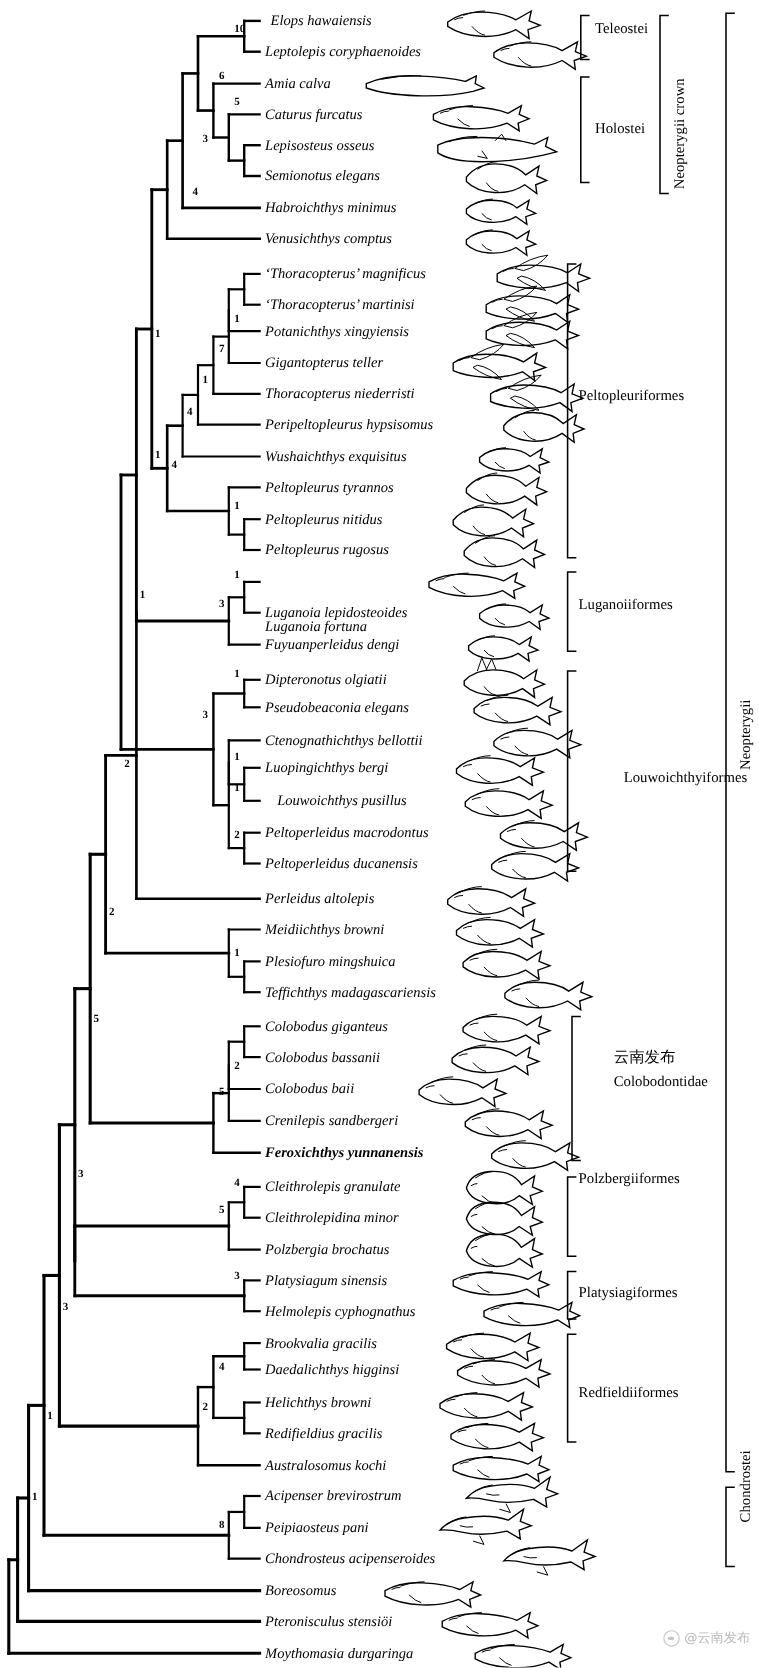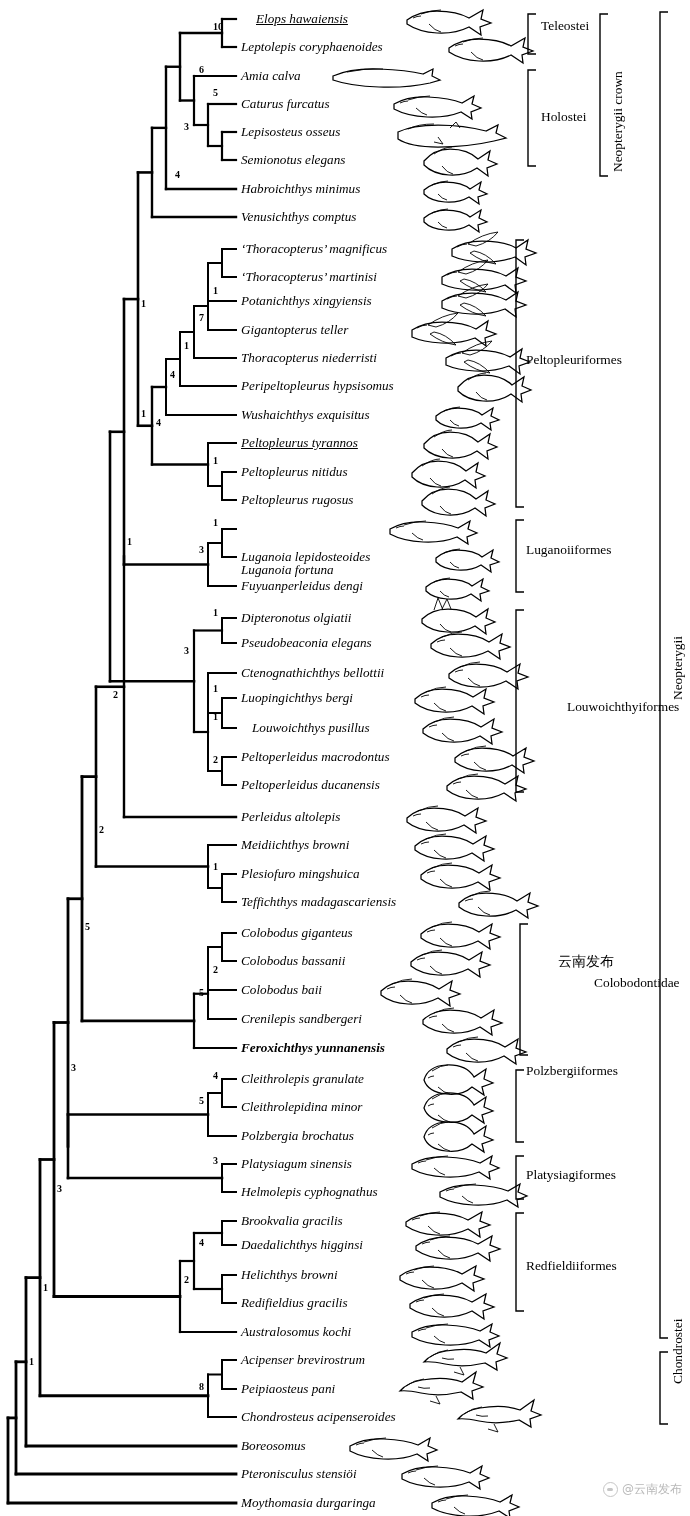--- a/index.html
+++ b/index.html
@@ -508,36 +508,36 @@
       <path d="M 528 924 L 520 924 L 520 1055 L 528 1055"></path>
       <path d="M 524 1070 L 516 1070 L 516 1142 L 524 1142"></path>
       <path d="M 524 1156 L 516 1156 L 516 1199 L 524 1199"></path>
       <path d="M 524 1213 L 516 1213 L 516 1311 L 524 1311"></path>
       <path d="M 668 12 L 660 12 L 660 1338 L 668 1338"></path>
       <path d="M 668 1352 L 660 1352 L 660 1424 L 668 1424"></path>
     </g>
 </svg>
 
 <div id="labels">
-    <div class="taxon-label" style="left: 256px; top: 12px; text-decoration: underline;">Elops hawaiensis</div>
+    <div class="taxon-label" style="left: 246px; top: 12px;">Elops hawaiensis</div>
     <div class="taxon-label" style="left: 241px; top: 40px;">Leptolepis coryphaenoides</div>
     <div class="taxon-label" style="left: 241px; top: 69px;">Amia calva</div>
     <div class="taxon-label" style="left: 241px; top: 97px;">Caturus furcatus</div>
     <div class="taxon-label" style="left: 241px; top: 125px;">Lepisosteus osseus</div>
     <div class="taxon-label" style="left: 241px; top: 153px;">Semionotus elegans</div>
     <div class="taxon-label" style="left: 241px; top: 182px;">Habroichthys minimus</div>
     <div class="taxon-label" style="left: 241px; top: 210px;">Venusichthys comptus</div>
     <div class="taxon-label" style="left: 241px; top: 242px;">‘Thoracopterus’ magnificus</div>
     <div class="taxon-label" style="left: 241px; top: 270px;">‘Thoracopterus’ martinisi</div>
     <div class="taxon-label" style="left: 241px; top: 294px;">Potanichthys xingyiensis</div>
     <div class="taxon-label" style="left: 241px; top: 323px;">Gigantopterus teller</div>
     <div class="taxon-label" style="left: 241px; top: 351px;">Thoracopterus niederristi</div>
     <div class="taxon-label" style="left: 241px; top: 379px;">Peripeltopleurus hypsisomus</div>
     <div class="taxon-label" style="left: 241px; top: 408px;">Wushaichthys exquisitus</div>
-    <div class="taxon-label" style="left: 241px; top: 436px; text-decoration: underline;">Peltopleurus tyrannos</div>
+    <div class="taxon-label" style="left: 241px; top: 436px;">Peltopleurus tyrannos</div>
     <div class="taxon-label" style="left: 241px; top: 465px;">Peltopleurus nitidus</div>
     <div class="taxon-label" style="left: 241px; top: 493px;">Peltopleurus rugosus</div>
     <div class="taxon-label" style="left: 241px; top: 522px; margin-top: 41px;">Luganoia fortuna</div>
     <div class="taxon-label" style="left: 241px; top: 550px;">Luganoia lepidosteoides</div>
     <div class="taxon-label" style="left: 241px; top: 579px;">Fuyuanperleidus dengi</div>
     <div class="taxon-label" style="left: 241px; top: 611px;">Dipteronotus olgiatii</div>
     <div class="taxon-label" style="left: 241px; top: 636px;">Pseudobeaconia elegans</div>
     <div class="taxon-label" style="left: 241px; top: 666px;">Ctenognathichthys bellottii</div>
     <div class="taxon-label" style="left: 241px; top: 691px;">Luopingichthys bergi</div>
     <div class="taxon-label" style="left: 252px; top: 721px;">Louwoichthys pusillus</div>
@@ -609,21 +609,21 @@
     <div class="node-num" style="left: 29px; top: 1357px;">1</div>
   </div>
 <div id="cladelabels">
     <div class="clade-label" style="left: 541px; top: 19px;">Teleostei</div>
     <div class="clade-label" style="left: 541px; top: 110px;">Holostei</div>
     <div class="clade-label vert" style="left: 611px; top: 172px;">Neopterygii crown</div>
     <div class="clade-label" style="left: 526px; top: 353px;">Peltopleuriformes</div>
     <div class="clade-label" style="left: 526px; top: 543px;">Luganoiiformes</div>
     <div class="clade-label" style="left: 526px; top: 700px; margin-left: 41px;">Louwoichthyiformes</div>
     <div class="clade-label cn" style="left: 558px; top: 954px;">云南发布</div>
-    <div class="clade-label" style="left: 558px; top: 976px; margin-left: 36px;">Colobodontidae</div>
+    <div class="clade-label" style="left: 558px; top: 976px;">Colobodontidae</div>
     <div class="clade-label" style="left: 526px; top: 1064px; text-align: right;">Polzbergiiformes</div>
     <div class="clade-label" style="left: 526px; top: 1168px;">Platysiagiformes</div>
     <div class="clade-label" style="left: 526px; top: 1259px;">Redfieldiiformes</div>
     <div class="clade-label vert" style="left: 671px; top: 700px;">Neopterygii</div>
     <div class="clade-label vert" style="left: 671px; top: 1384px;">Chondrostei</div>
   </div>
 
 <div class="watermark">
   <span class="wm-dot"></span>
   <span>@云南发布</span>

